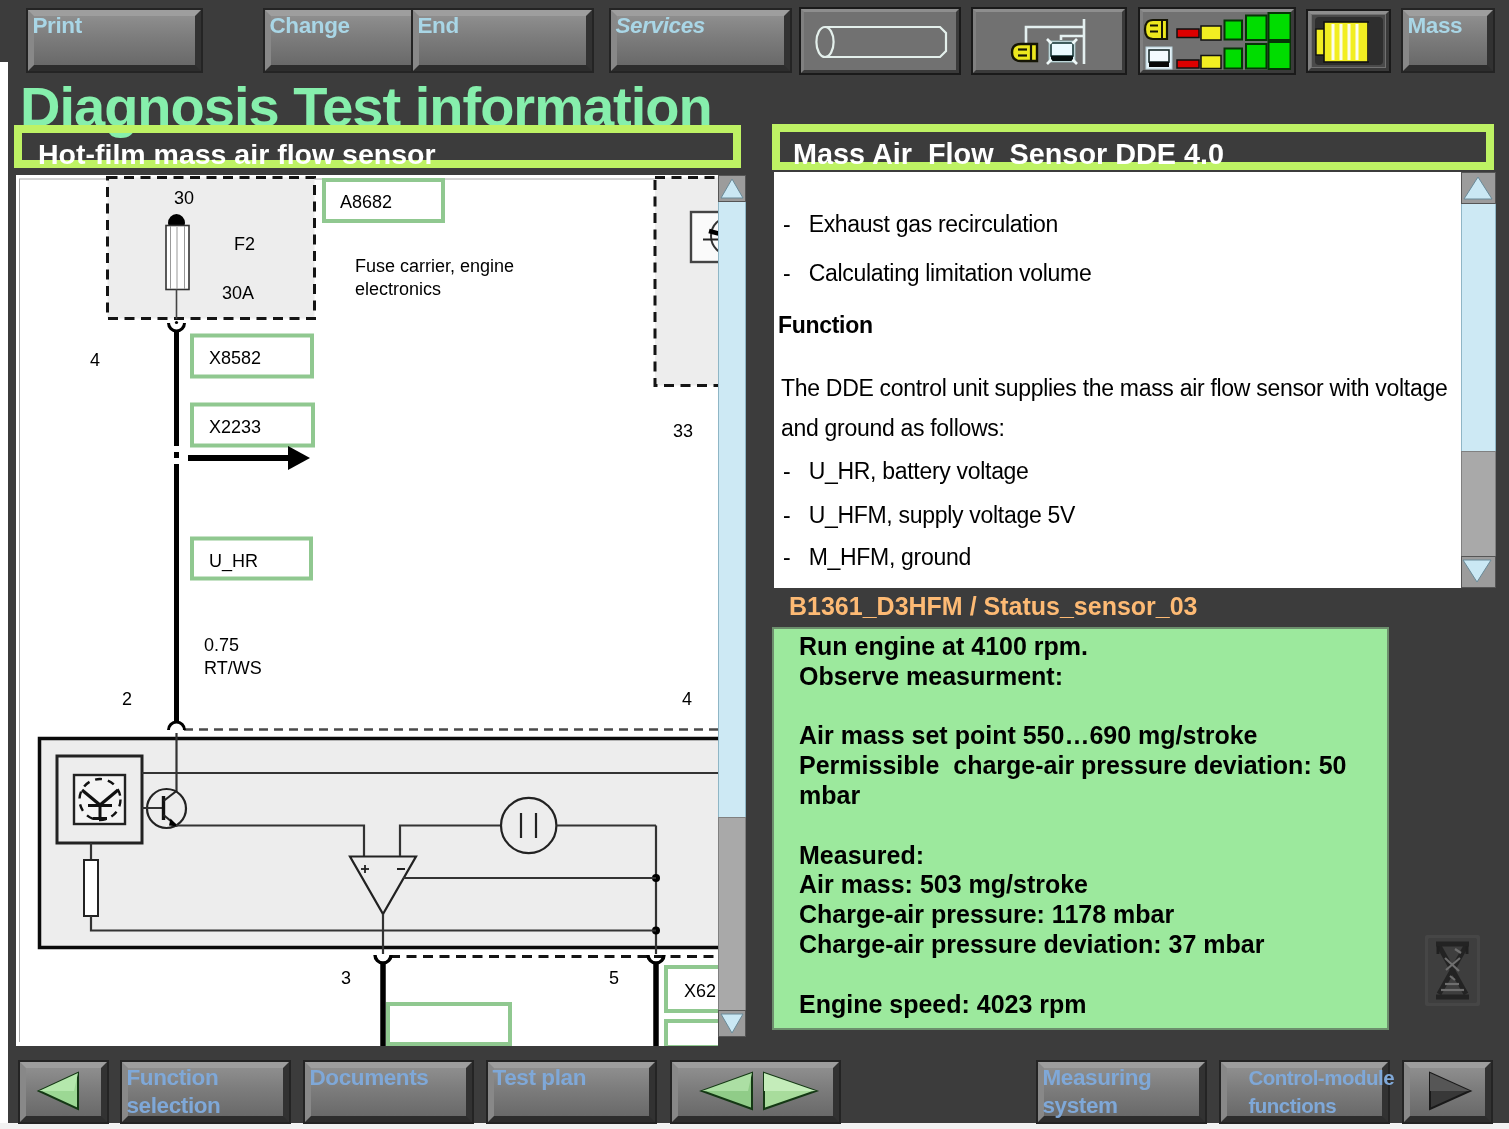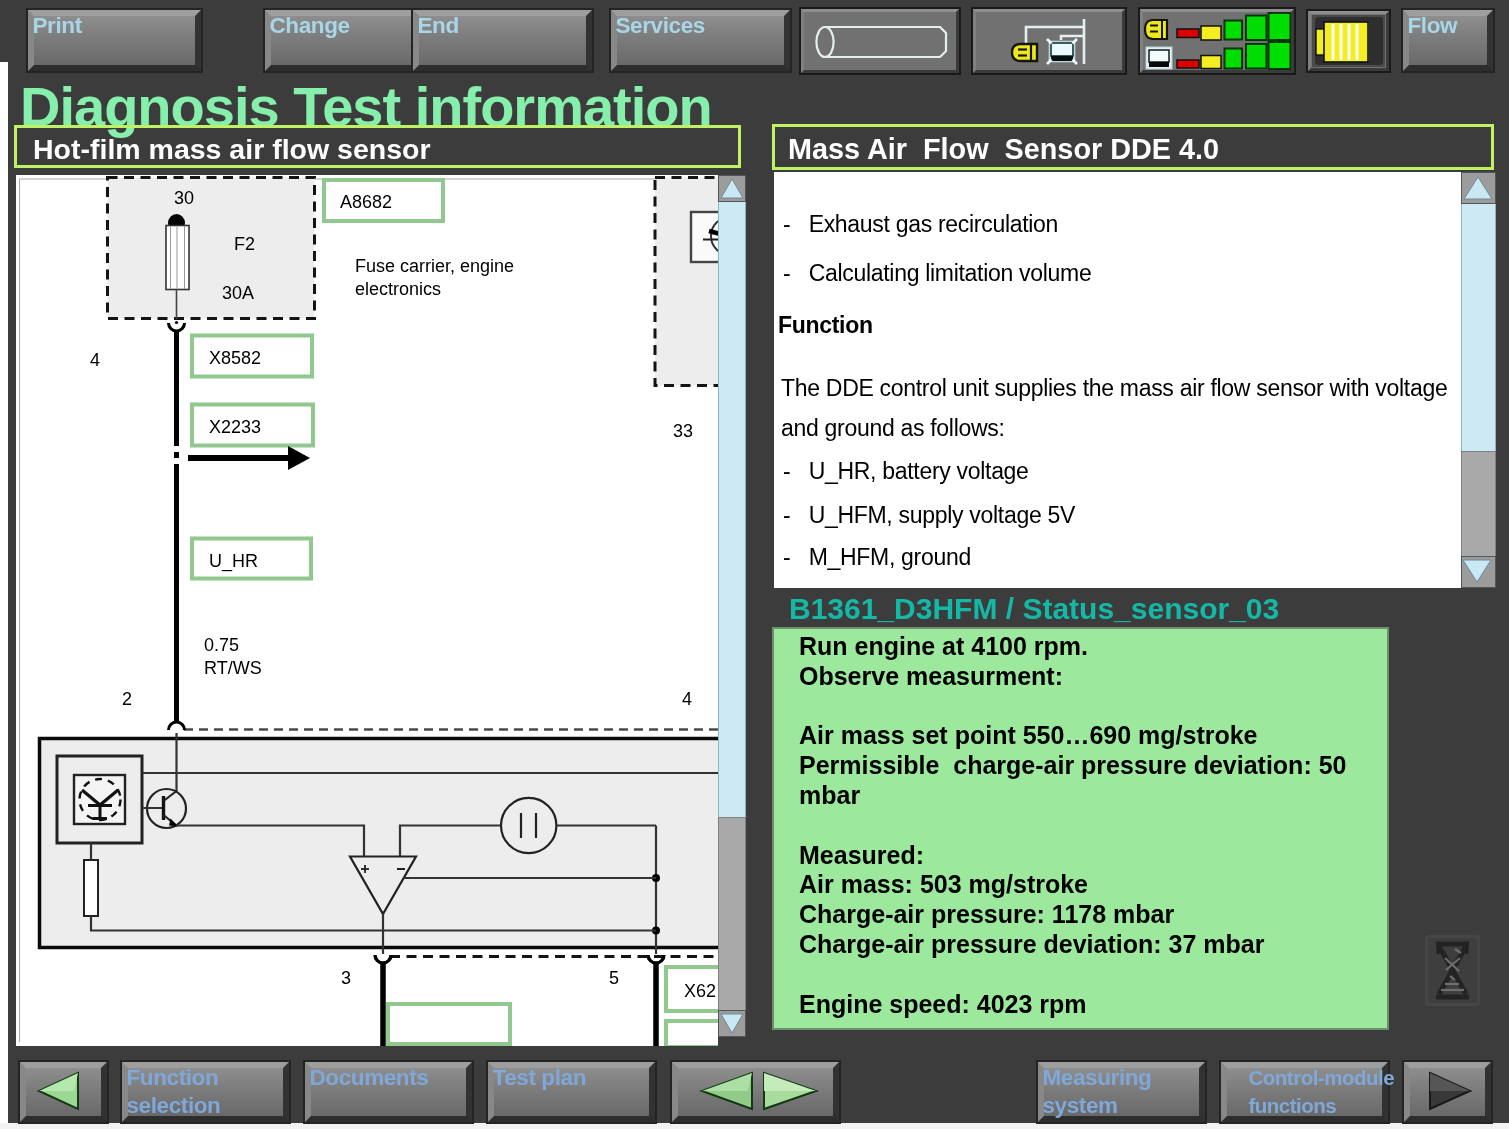--- a/index.html
+++ b/index.html
@@ -17,49 +17,49 @@
        line-height:28.4px;padding:0 0 0 1px;}
   .btn>span{position:relative;top:-4px;left:-2.5px;display:block;}
   .btn2{color:#7fa8d8;}
   .ibtn{position:absolute;box-sizing:border-box;
         background:#717171;
         border-style:solid;border-width:3px;
         border-color:#8e8e8e #3a3a3a #3a3a3a #808080;
         box-shadow:0 0 0 2px #1a1a1a;}
   .title{position:absolute;left:20px;top:74px;color:#86efac;
          font-size:56px;font-weight:bold;letter-spacing:-1px;}
-  .hdrbox{position:absolute;box-sizing:border-box;border:3px solid #bef264;
+  .hdrbox{position:absolute;box-sizing:border-box;border:8px solid #bef264;
           color:#ffffff;font-weight:bold;}
   .panel{position:absolute;background:#ffffff;}
   .sb-track{position:absolute;background:#cde9f4;box-sizing:border-box;border:1px solid #8fb6c6;}
   .sb-btn{position:absolute;background:#9c9c9c;box-sizing:border-box;border:1px solid #555;}
   .sb-thumb{position:absolute;background:#a9a9a9;box-sizing:border-box;border:1px solid #808080;}
   .rline{position:absolute;color:#000;font-size:23px;letter-spacing:-0.3px;white-space:pre;}
   .greenpanel{position:absolute;left:772px;top:627px;width:617px;height:403px;
               box-sizing:border-box;background:#9ce99d;border:2px solid #6d8f6d;
               color:#000;font-weight:bold;font-size:25px;line-height:29.8px;
               padding:3px 0 0 25px;white-space:pre;}
-  .b1361{position:absolute;left:789px;top:592px;color:#14b8a6;font-weight:bold;font-size:30px;}
+  .b1361{position:absolute;left:789px;top:592px;color:#fdba74;font-weight:bold;font-size:25px;}
 </style>
 </head>
 <body>
 <div class="page">
   <div class="wstrip-left"></div>
   <div class="wstrip-bot"></div>
 
   <div class="btn" style="left:28px;top:10px;width:173px;">
       <span>Print</span>
     </div>
   <div class="btn" style="left:217px;top:10px;width:181px;margin-left:48px;">
       <span>Change</span>
     </div>
   <div class="btn" style="left:413px;top:10px;width:179px;">
       <span>End</span>
     </div>
-  <div class="btn" style="left:611px;top:10px;width:179px;">
+  <div class="btn" style="left:611px;top:10px;width:179px;font-style:italic;">
       <span>Services</span>
     </div>
   <div class="ibtn" style="left:801px;top:9px;width:158px;height:64px;">
     <svg width="152" height="58" viewBox="0 0 152 58">
       <path d="M 21 15 L 136 15 L 142 21 L 142 39 L 136 45 L 21 45" fill="none" stroke="#e4f0ec" stroke-width="2.2"></path>
       <ellipse cx="21" cy="30" rx="8.6" ry="15" fill="none" stroke="#e4f0ec" stroke-width="2.2"></ellipse>
     </svg>
   </div>
   <div class="ibtn" style="left:973px;top:9px;width:152px;height:64px;">
     <svg width="146" height="58" viewBox="0 0 146 58">
@@ -117,21 +117,21 @@
       <g stroke="#fcfcee" stroke-width="3">
         <line x1="22" y1="10" x2="22" y2="46"></line>
         <line x1="30" y1="10" x2="30" y2="46"></line>
         <line x1="38" y1="10" x2="38" y2="46"></line>
         <line x1="46" y1="10" x2="46" y2="46"></line>
       </g>
       <rect x="57" y="9" width="12" height="38" fill="#2e2e2e"></rect>
     </svg>
   </div>
   <div class="btn" style="left:1403px;top:10px;width:90px;">
-      <span>Flow</span>
+      <span>Mass</span>
     </div>
 
   <div class="title">Diagnosis Test information</div>
 
   <div class="hdrbox" style="left:14px;top:125px;width:727px;height:43px;padding:5px 0 0 16px;font-size:28.5px;">Hot-film mass air flow sensor</div>
 
   <div class="hdrbox" style="left:772px;top:124px;width:722px;height:46px;padding:6px 0 0 13px;font-size:28.8px;white-space:pre;">Mass Air  Flow  Sensor DDE 4.0</div>
 
   <div class="panel" style="left:16px;top:175px;width:702px;height:871px;"></div>
   <svg style="position:absolute;left:16px;top:175px;" width="702" height="871" viewBox="0 0 702 871">

